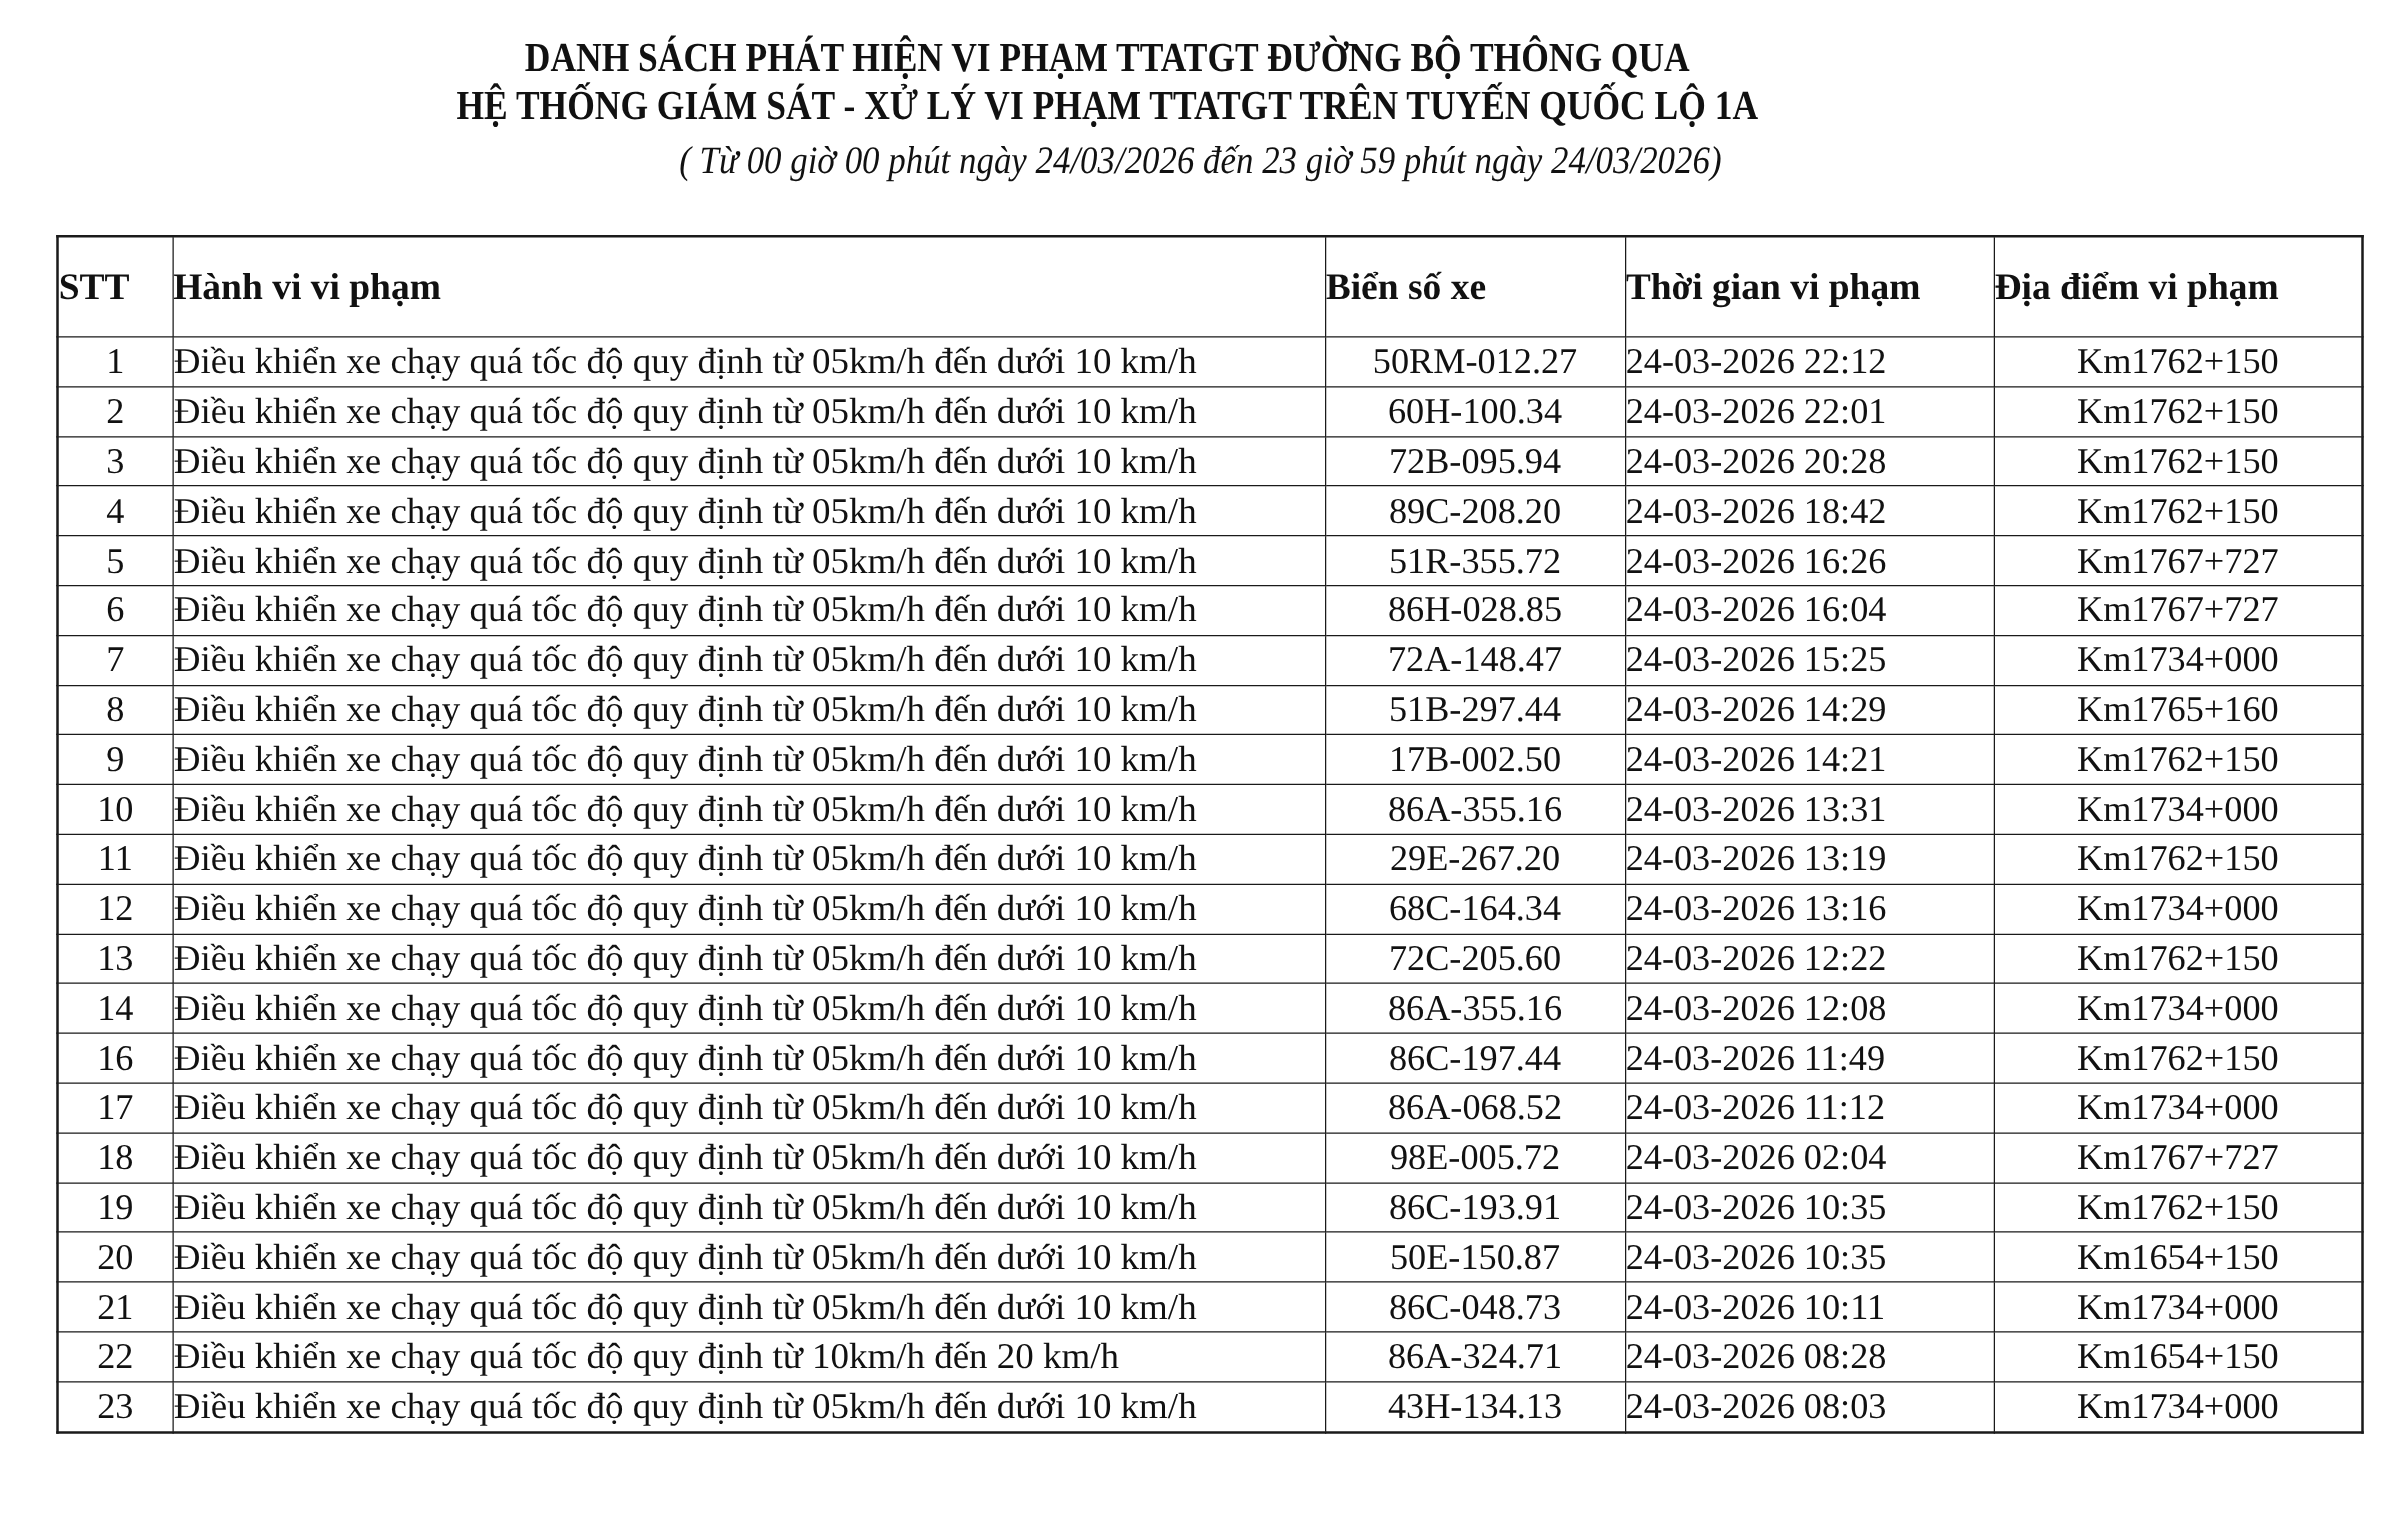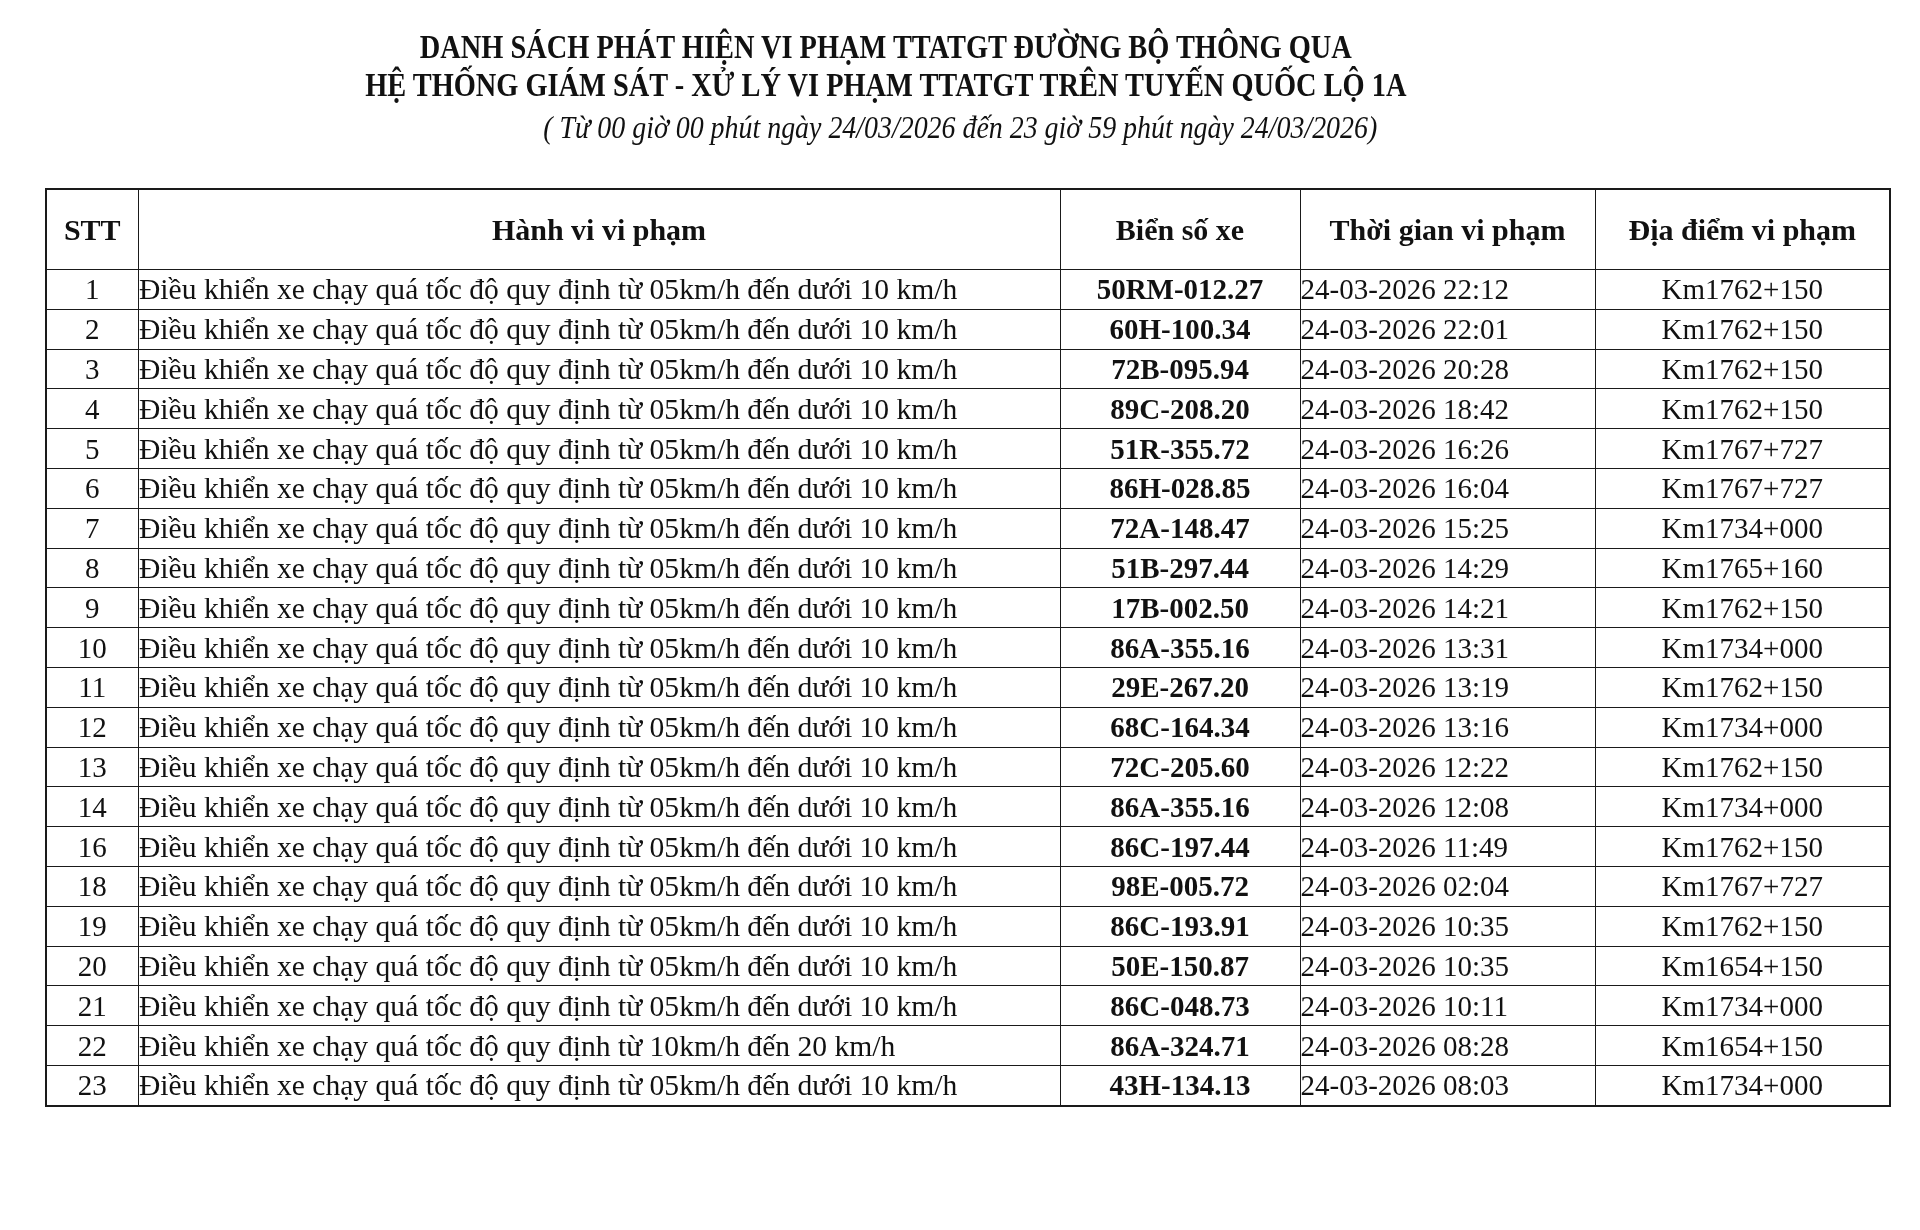--- a/index.html
+++ b/index.html
@@ -63,38 +63,38 @@
   table.violations td {
     border: 1.5px solid #1a1a1a;
     padding: 0;
     overflow: hidden;
     white-space: nowrap;
   }
   table.violations thead th {
     height: 79px;
     font-weight: bold;
     font-size: 30px;
-    text-align: center;
+    text-align: left;
     vertical-align: middle;
   }
   table.violations tbody td {
     height: 38.8px;
     font-size: 29px;
     line-height: 38px;
     vertical-align: middle;
   }
   .col-stt { width: 92px; }
   .col-behavior { width: 922px; }
   .col-plate { width: 240px; }
   .col-time { width: 295px; }
   .col-place { width: 295px; }
 
   td.c-stt { text-align: center; }
   td.c-behavior { text-align: left; padding-left: 5px; }
-  td.c-plate { text-align: center; font-weight: bold; }
+  td.c-plate { text-align: center; font-weight: normal; }
   td.c-time { text-align: left; }
   td.c-place { text-align: center; margin-left: 28px; }
 
   .cell-text {
     display: inline-block;
     transform-origin: center center;
   }
   td.c-behavior .cell-text {
     transform: scaleX(1.02);
     transform-origin: 0 50%;
@@ -226,20 +226,27 @@
         <td class="c-place"><span class="cell-text">Km1734+000</span></td>
       </tr>
       <tr>
         <td class="c-stt"><span class="cell-text">16</span></td>
         <td class="c-behavior"><span class="cell-text">Điều khiển xe chạy quá tốc độ quy định từ 05km/h đến dưới 10 km/h</span></td>
         <td class="c-plate"><span class="cell-text">86C-197.44</span></td>
         <td class="c-time"><span class="cell-text">24-03-2026 11:49</span></td>
         <td class="c-place"><span class="cell-text">Km1762+150</span></td>
       </tr>
       <tr>
+        <td class="c-stt"><span class="cell-text">17</span></td>
+        <td class="c-behavior"><span class="cell-text">Điều khiển xe chạy quá tốc độ quy định từ 05km/h đến dưới 10 km/h</span></td>
+        <td class="c-plate"><span class="cell-text">86A-068.52</span></td>
+        <td class="c-time"><span class="cell-text">24-03-2026 11:12</span></td>
+        <td class="c-place"><span class="cell-text">Km1734+000</span></td>
+      </tr>
+      <tr>
         <td class="c-stt"><span class="cell-text">18</span></td>
         <td class="c-behavior"><span class="cell-text">Điều khiển xe chạy quá tốc độ quy định từ 05km/h đến dưới 10 km/h</span></td>
         <td class="c-plate"><span class="cell-text">98E-005.72</span></td>
         <td class="c-time"><span class="cell-text">24-03-2026 02:04</span></td>
         <td class="c-place"><span class="cell-text">Km1767+727</span></td>
       </tr>
       <tr>
         <td class="c-stt"><span class="cell-text">19</span></td>
         <td class="c-behavior"><span class="cell-text">Điều khiển xe chạy quá tốc độ quy định từ 05km/h đến dưới 10 km/h</span></td>
         <td class="c-plate"><span class="cell-text">86C-193.91</span></td>

